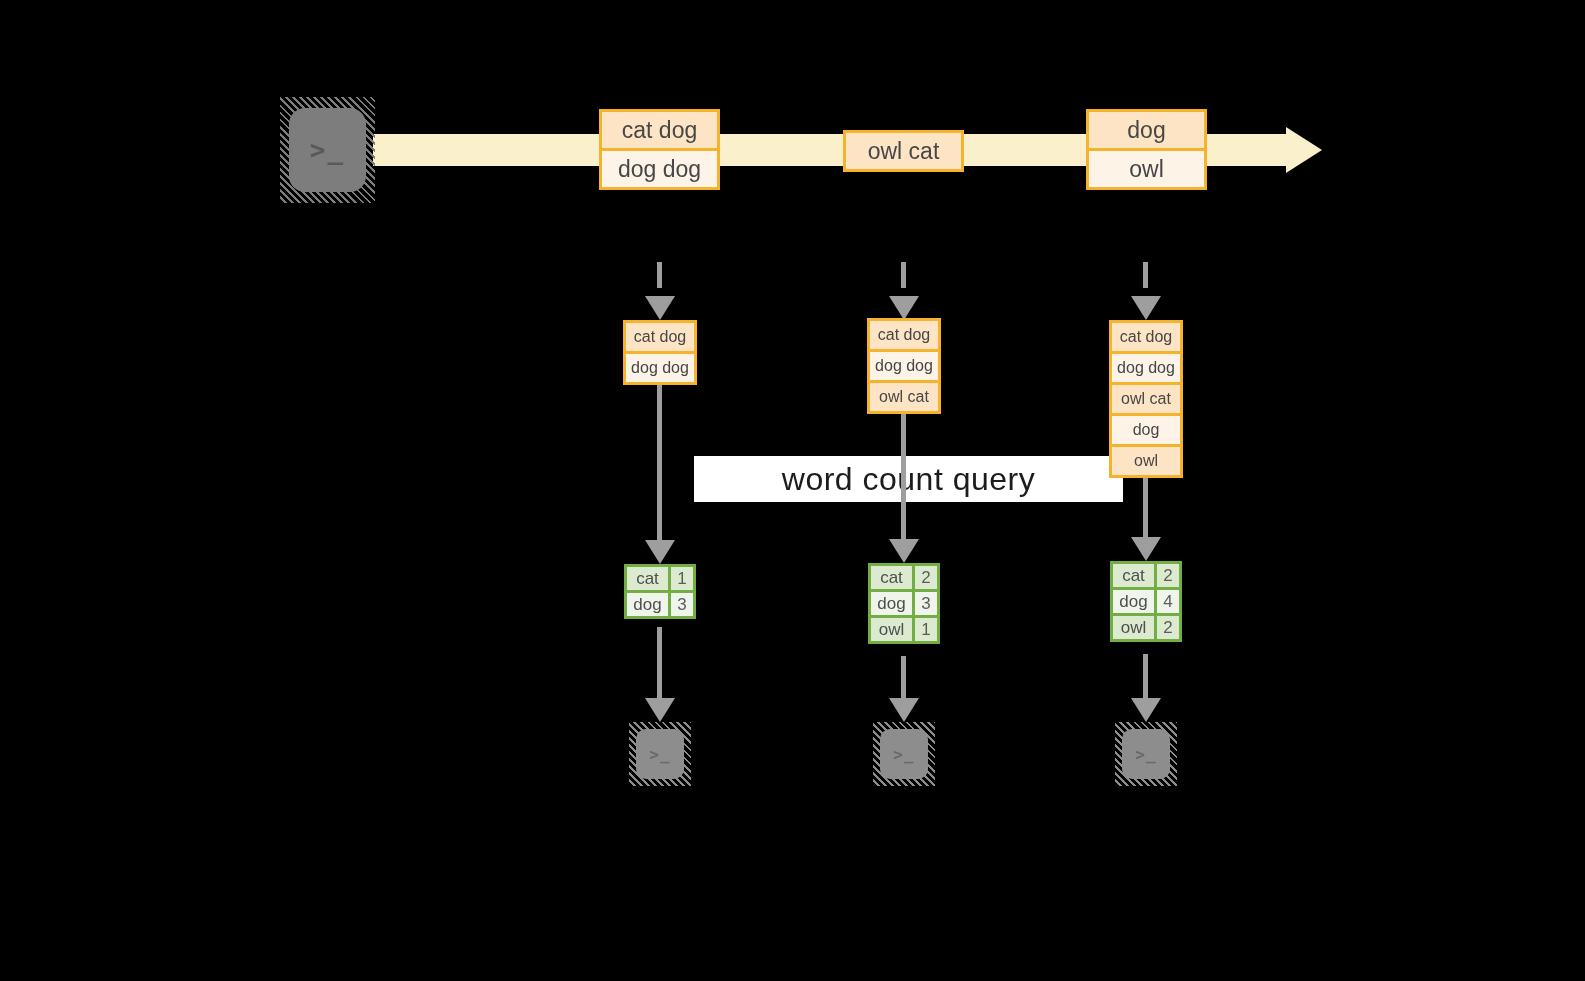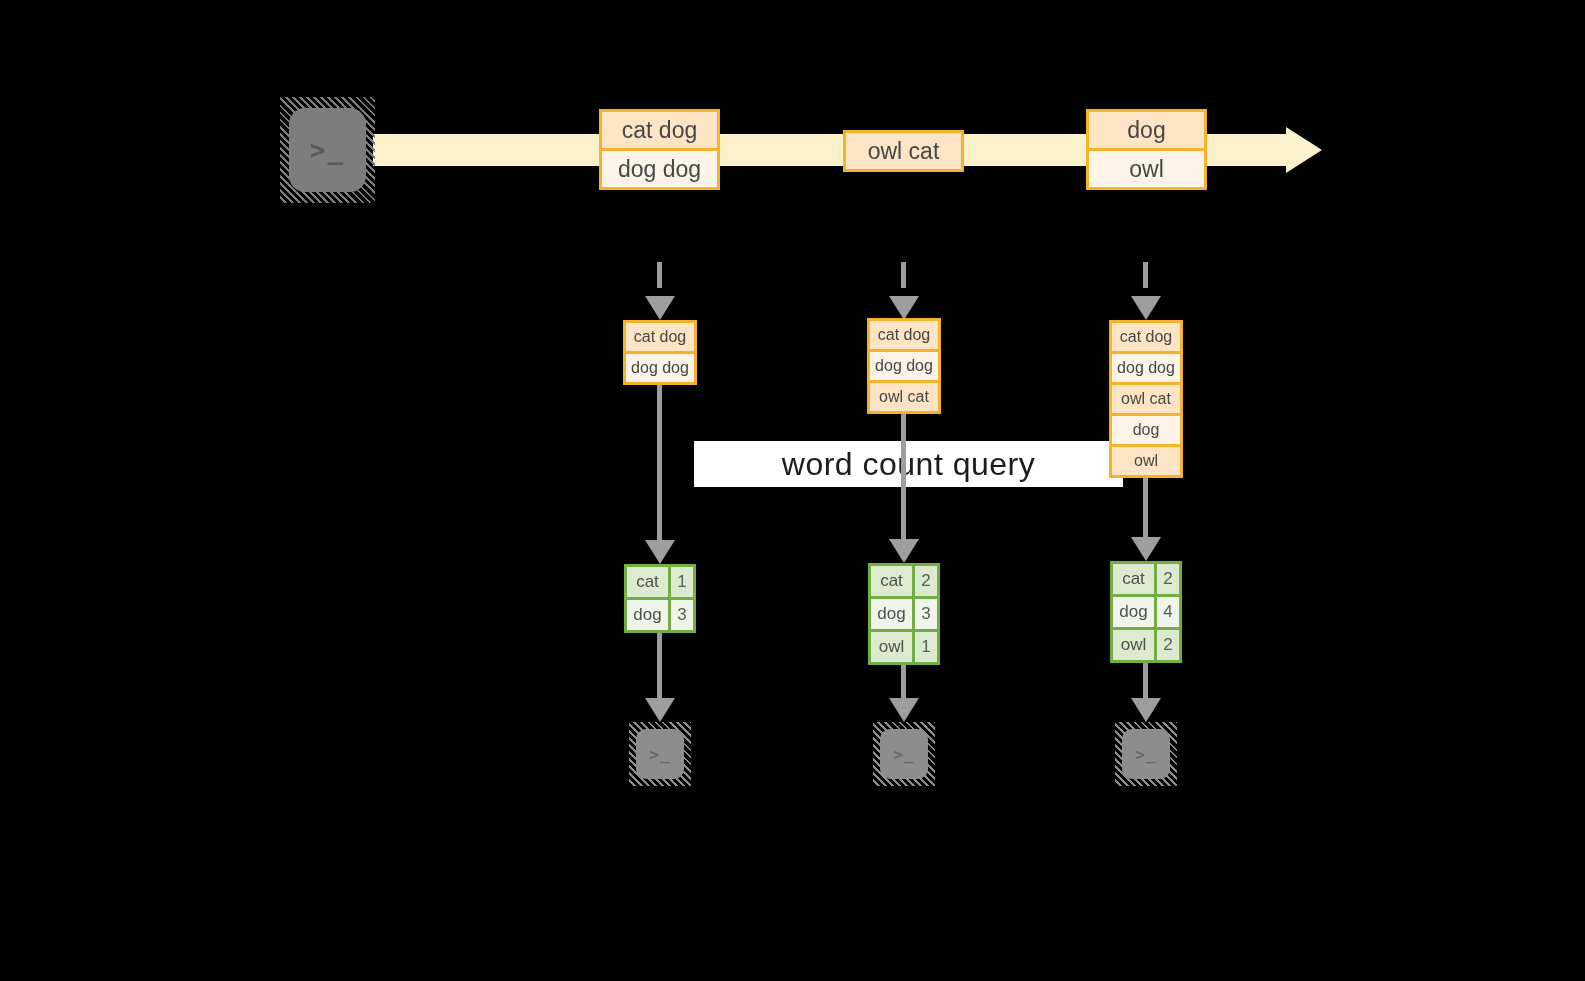--- a/index.html
+++ b/index.html
@@ -30,33 +30,33 @@
   .ecell.light{background:var(--peach-light,#fdf3e7);}
   
   .buffer-box{position:absolute;width:74px;border:3px solid var(--amber-border,#f4b32a);box-sizing:border-box;z-index:3;background:var(--amber-border,#f4b32a);}
   .bcell{height:28px;line-height:28px;text-align:center;font-size:16px;color:var(--cell-text,#474747);}
   .bcell + .bcell{border-top:3px solid var(--amber-border,#f4b32a);}
   .bcell.dark{background:var(--peach-dark,#fce4c4);}
   .bcell.light{background:var(--peach-light,#fdf3e7);}
   
   .count-table{position:absolute;width:72px;border:3px solid var(--green-border,#72ae44);box-sizing:border-box;
     display:grid;grid-template-columns:1fr 25px;z-index:3;background:var(--green-border,#72ae44);}
-  .tcell{height:30px;display:flex;align-items:center;justify-content:center;font-size:17px;color:#4f4f4f;}
+  .tcell{height:23px;display:flex;align-items:center;justify-content:center;font-size:17px;color:#4f4f4f;}
   .tcell.num{border-left:3px solid var(--green-border,#72ae44);color:#5c5c5c;}
   .tcell.bt{border-top:3px solid var(--green-border,#72ae44);}
   .tcell.dark{background:var(--green-dark,#dcead0);}
   .tcell.light{background:var(--green-light,#eff5eb);}
   
   .varrow{position:absolute;width:5px;background:var(--arrow-gray,#9e9e9e);z-index:2;}
   .varrow.headed::after{content:'';position:absolute;top:100%;left:50%;margin-left:-15px;
     border:15px solid transparent;border-bottom:0;border-top:24px solid var(--arrow-gray,#9e9e9e);}
   .tri-down{position:absolute;width:0;height:0;border:15px solid transparent;border-bottom:0;
     border-top:24px solid var(--arrow-gray,#9e9e9e);z-index:2;}
   
-  .banner{position:absolute;left:694px;top:441px;width:429px;height:46px;background:var(--banner-bg,#fff);
+  .banner{position:absolute;left:694px;top:456px;width:429px;height:46px;background:var(--banner-bg,#fff);
     z-index:1;display:flex;align-items:center;justify-content:center;
     font-size:32px;color:var(--banner-text,#1c1c1c);letter-spacing:0.5px;}
 </style>
 </head>
 <body>
 
 <div class="stage">
 
   <div class="band"></div>
   <div class="band-head"></div>

